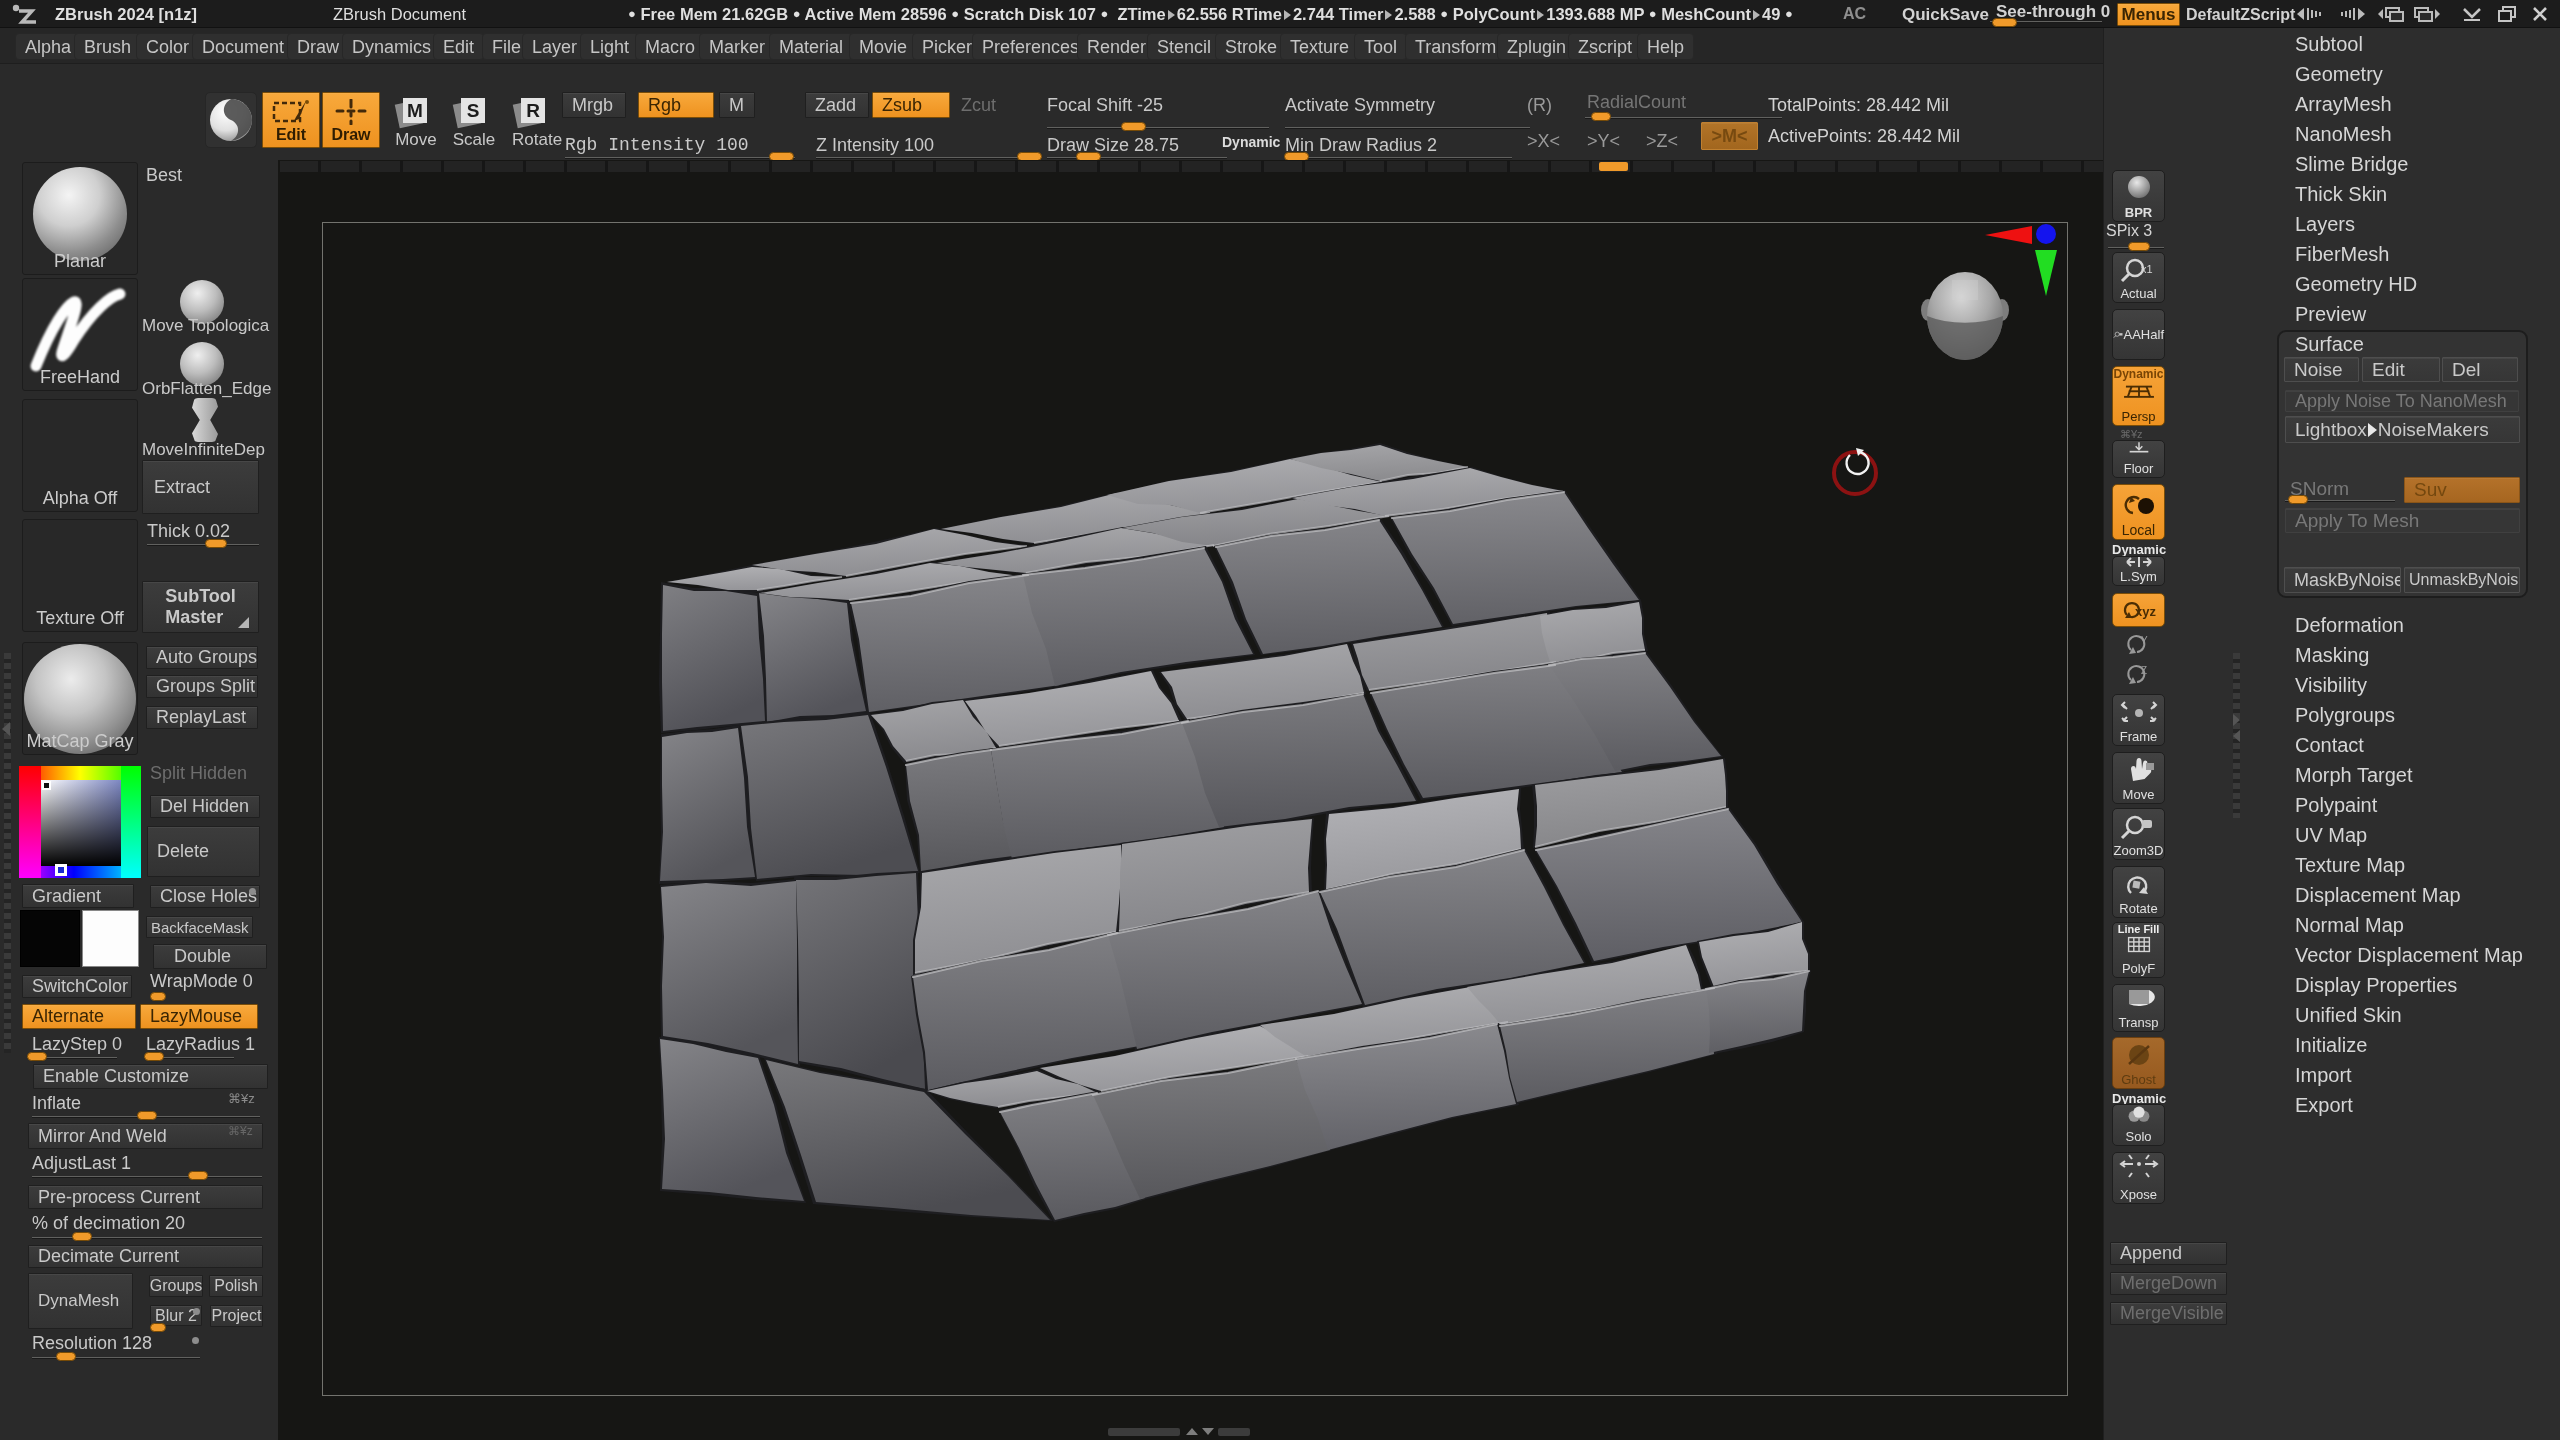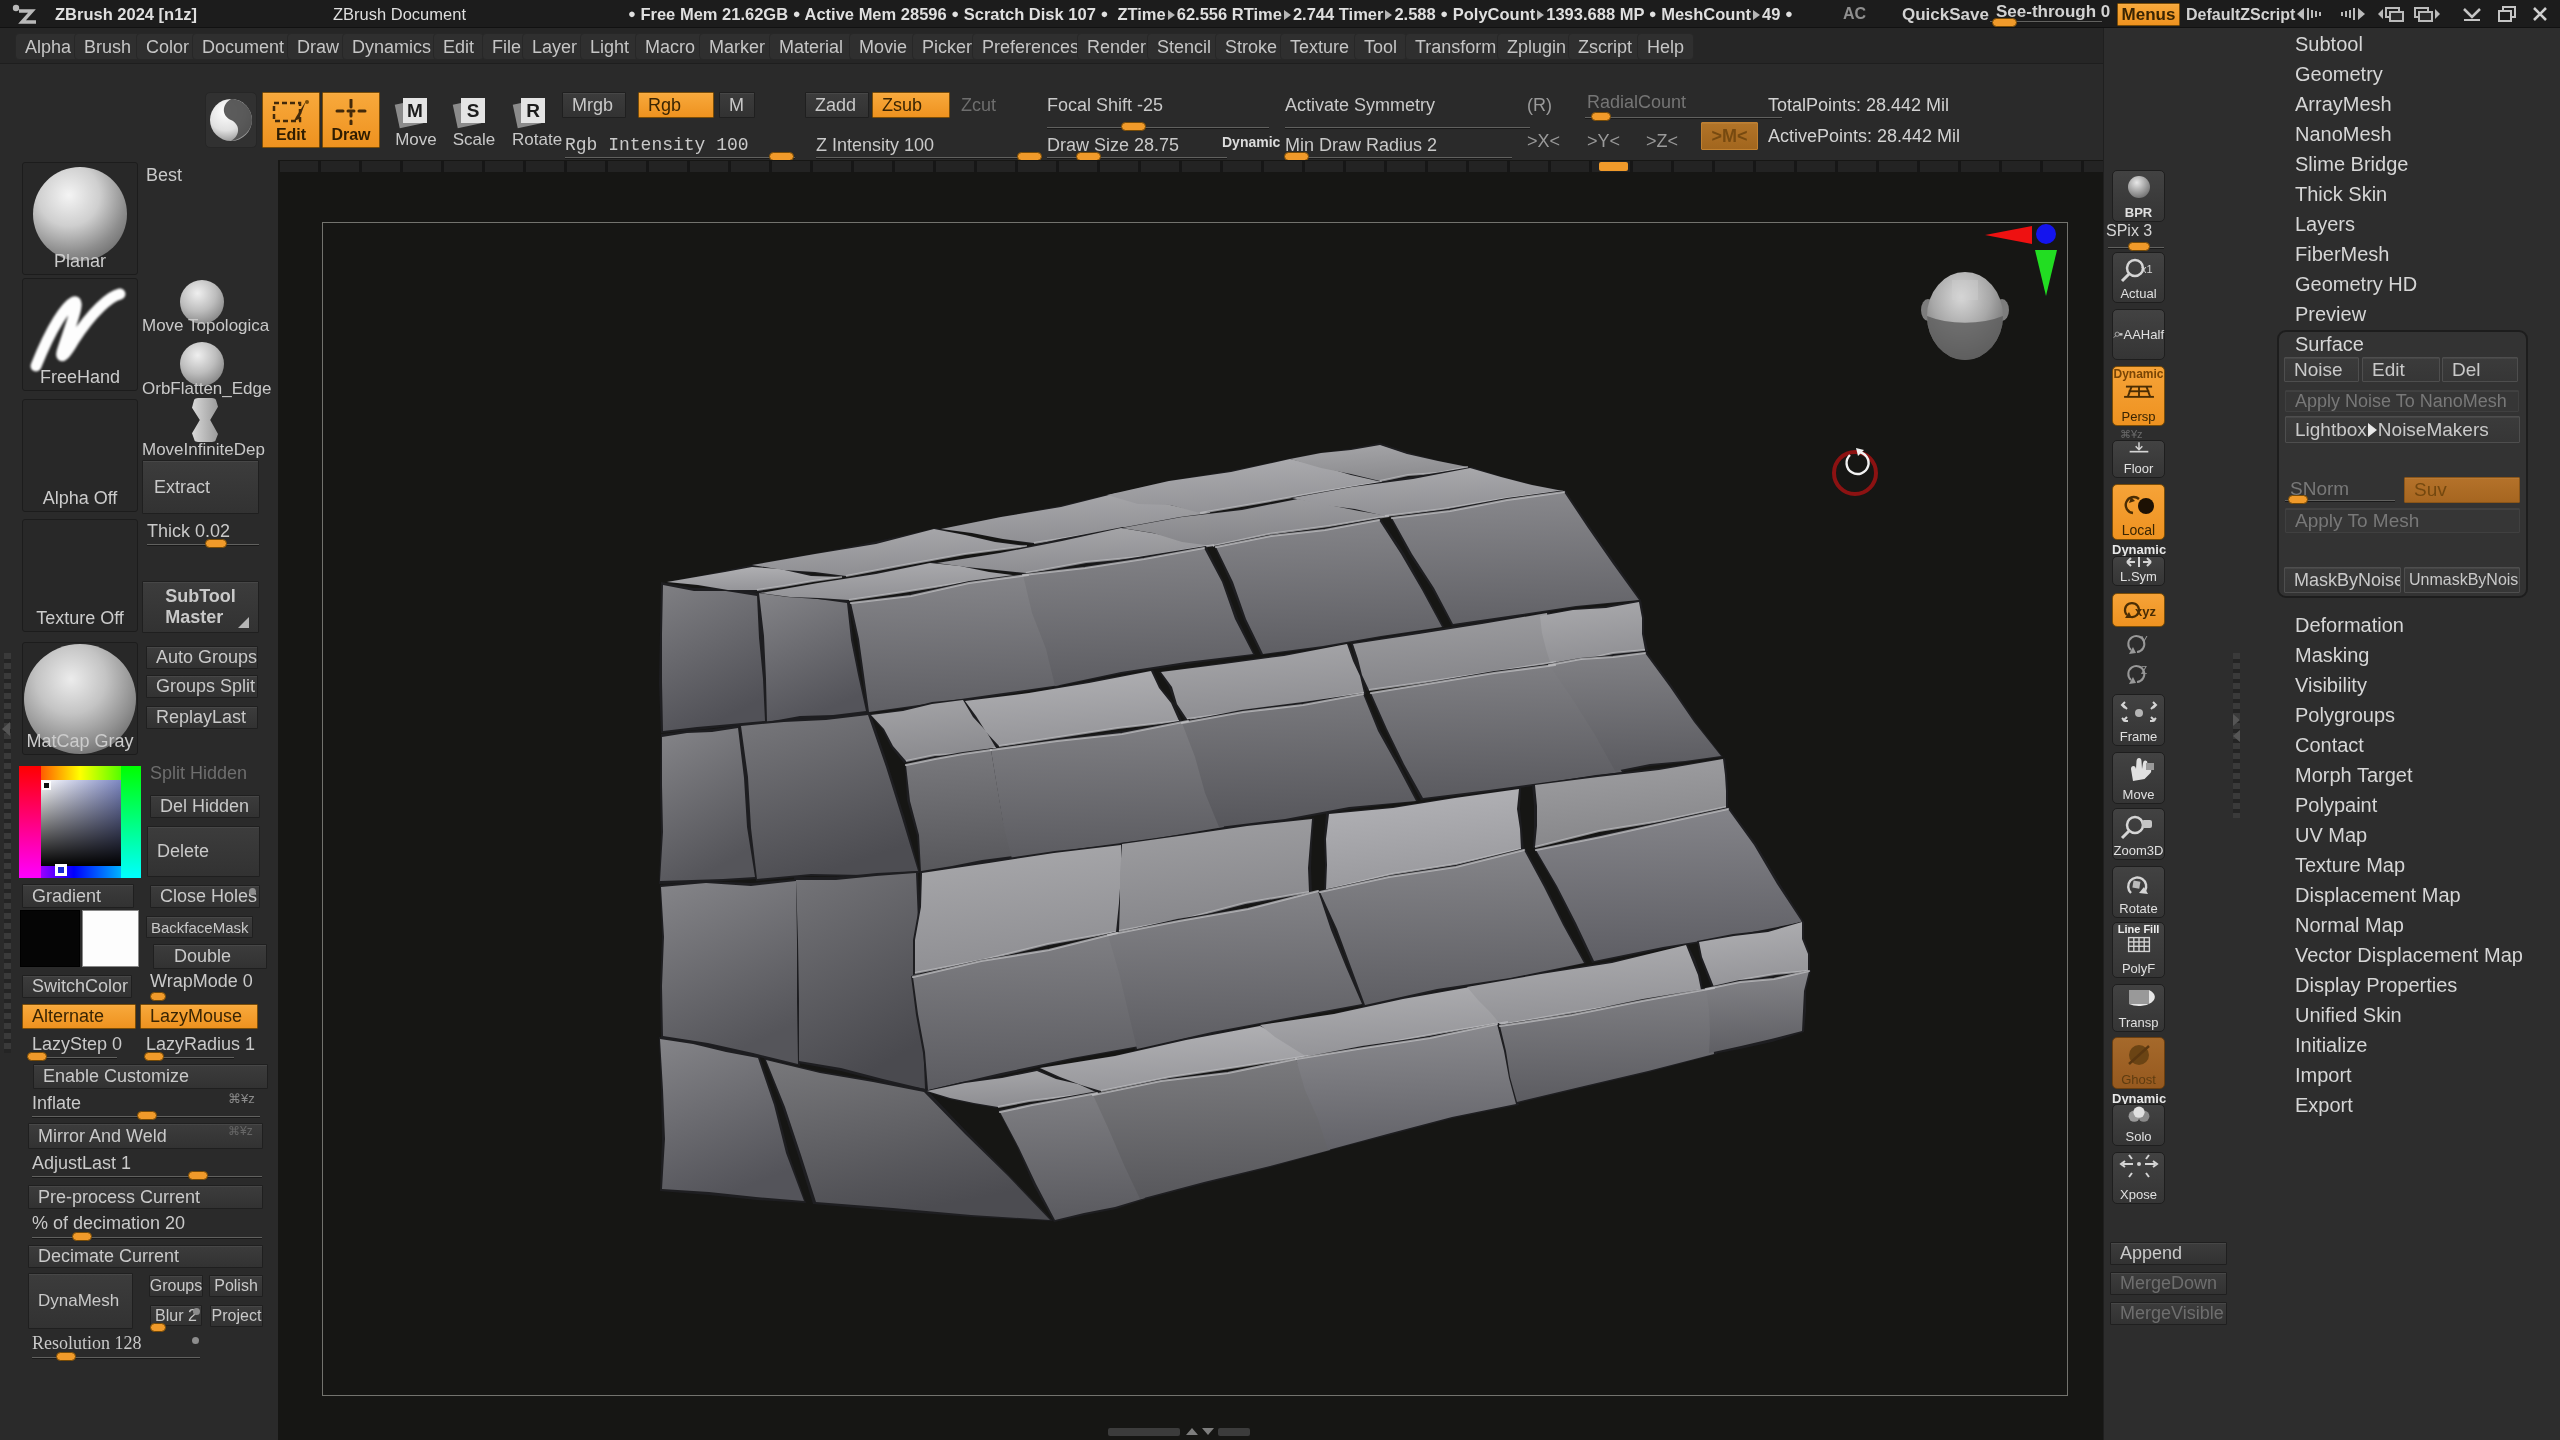--- a/index.html
+++ b/index.html
@@ -624,21 +624,21 @@
 <div class="sl" style="left:32px;top:1237px;width:230px"></div>
 <div class="hd" style="left:72px;top:1232px;width:20px"></div>
 <div class="btn l" style="left:28px;top:1245px;width:235px;height:23px;font-size:18px;justify-content:flex-start">Decimate Current</div>
 <div class="btn l" style="left:28px;top:1273px;width:105px;height:56px;font-size:18px;justify-content:flex-start;font-size:17px">DynaMesh</div>
 <div class="btn c" style="left:149px;top:1275px;width:54px;height:22px;font-size:18px;font-size:16px">Groups</div>
 <div class="btn c" style="left:209px;top:1275px;width:54px;height:22px;font-size:18px;font-size:16px">Polish</div>
 <div class="btn c" style="left:150px;top:1305px;width:52px;height:21px;font-size:18px;font-size:16px">Blur 2</div>
 <div class="a" style="left:193px;top:1308px;width:7px;height:7px;border-radius:50%;background:#8d8d8d"></div>
 <div class="hd" style="left:150px;top:1323px;width:16px"></div>
 <div class="btn c" style="left:210px;top:1305px;width:53px;height:22px;font-size:18px;font-size:16px">Project</div>
-<div class="lab" style="left:32px;top:1333px;font-family:Liberation Serif, serif;">Resolution 128</div>
+<div class="lab" style="left:32px;top:1333px;">Resolution 128</div>
 <div class="a" style="left:192px;top:1337px;width:7px;height:7px;border-radius:50%;background:#8d8d8d"></div>
 <div class="sl" style="left:32px;top:1357px;width:168px"></div>
 <div class="hd" style="left:56px;top:1352px;width:20px"></div>
 <div class="a" style="left:2103px;top:28px;width:457px;height:1412px;background:#2d2d2d;border-left:1px solid #1f1f1f"></div>
 <div class="a" style="left:2233px;top:653px;width:7px;height:165px;background:repeating-linear-gradient(#3a3a3a 0 6px,#242424 6px 10px)"></div>
 <div class="a" style="left:2233px;top:714px;width:0;height:0;border-top:6px solid transparent;border-bottom:6px solid transparent;border-left:7px solid #555"></div>
 <div class="a" style="left:2233px;top:730px;width:0;height:0;border-top:6px solid transparent;border-bottom:6px solid transparent;border-right:7px solid #555"></div>
 <div class="a" style="left:2112px;top:170px;width:53px;height:52px;background:linear-gradient(#424242,#353535);border:1px solid #1e1e1e;border-radius:5px;display:flex;flex-direction:column;align-items:center;justify-content:flex-end">
     <svg width="40" height="30" viewBox="0 0 40 30" style="margin-bottom:0px">
       <defs>

